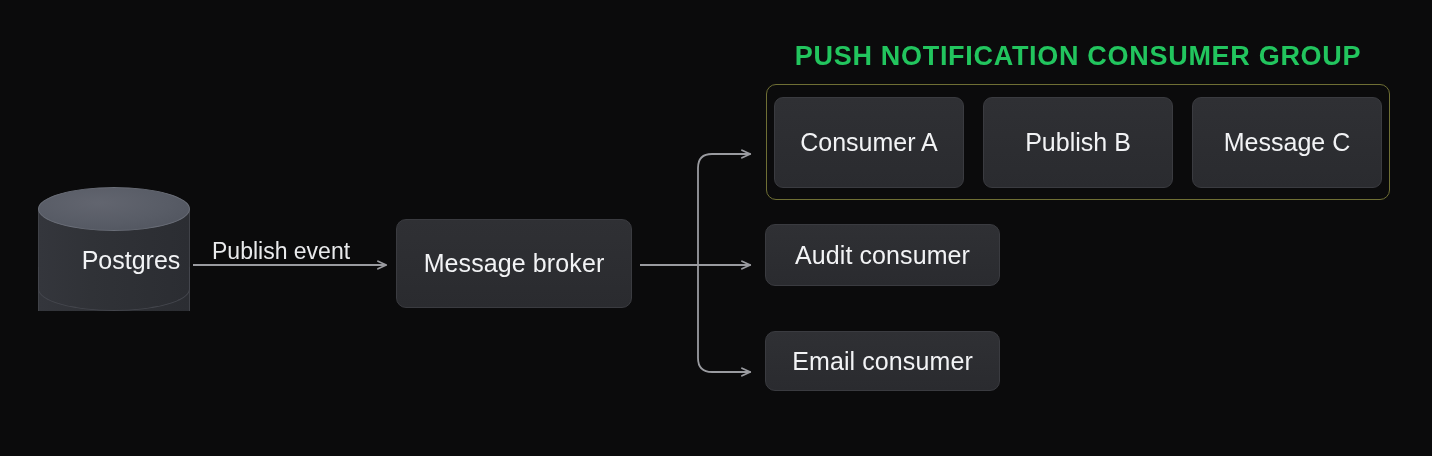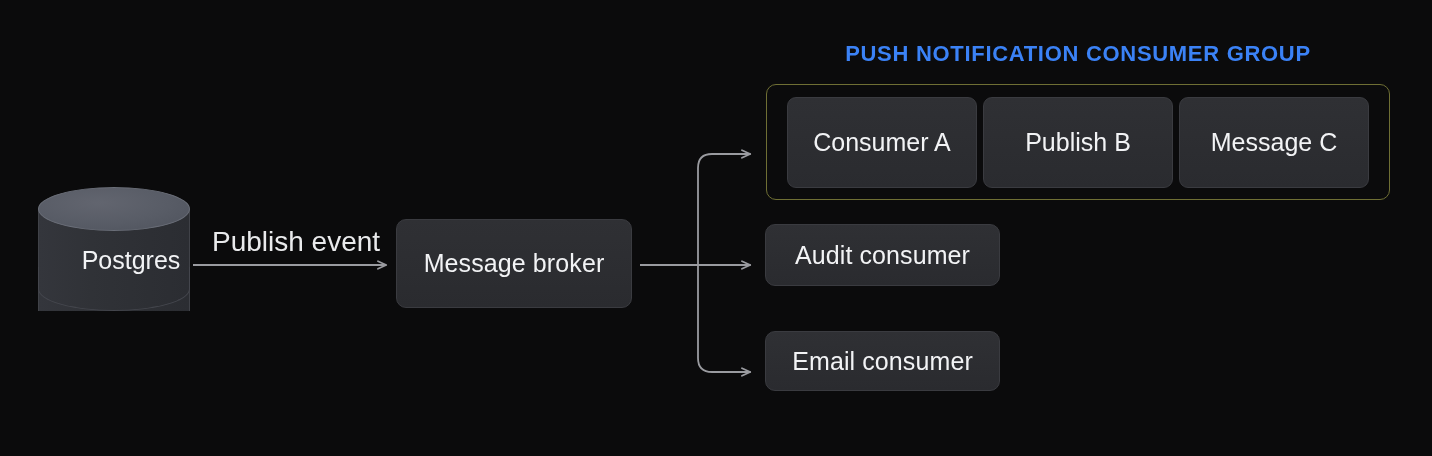--- a/index.html
+++ b/index.html
@@ -101,62 +101,62 @@
     top: 0;
     width: 1432px;
     height: 456px;
     pointer-events: none;
   }
 
   
   #publish-label {
     position: absolute;
     left: 212px;
-    top: 228px;
+    top: 240px;
     color: #e9eaec;
-    font-size: 28px;
+    font-size: 23px;
     line-height: 1;
     white-space: nowrap;
   }
 
   
   #broker {
     left: 396px;
     top: 219px;
     width: 236px;
     height: 89px;
   }
 
   
   #group-title {
     position: absolute;
     left: 766px;
     top: 43px;
     width: 624px;
     text-align: center;
-    color: #3b82f6;
-    font-size: 22px;
+    color: #22c55e;
+    font-size: 27px;
     font-weight: 700;
     letter-spacing: 0.7px;
     line-height: 1;
     white-space: nowrap;
   }
   #consumer-group {
     position: absolute;
     box-sizing: border-box;
     left: 766px;
     top: 84px;
     width: 624px;
     height: 116px;
     border: 1.5px solid #6f6f34;
     border-radius: 10px;
     display: flex;
     align-items: center;
     justify-content: space-between;
-    padding: 0 20px;
+    padding: 0 7px;
   }
   .consumer-box {
     position: relative;
     box-sizing: border-box;
     width: 190px;
     height: 91px;
     background: linear-gradient(180deg, #2f3034 0%, #2a2b2f 100%);
     border: 1px solid #3a3b40;
     border-radius: 9px;
     color: #f2f3f5;

